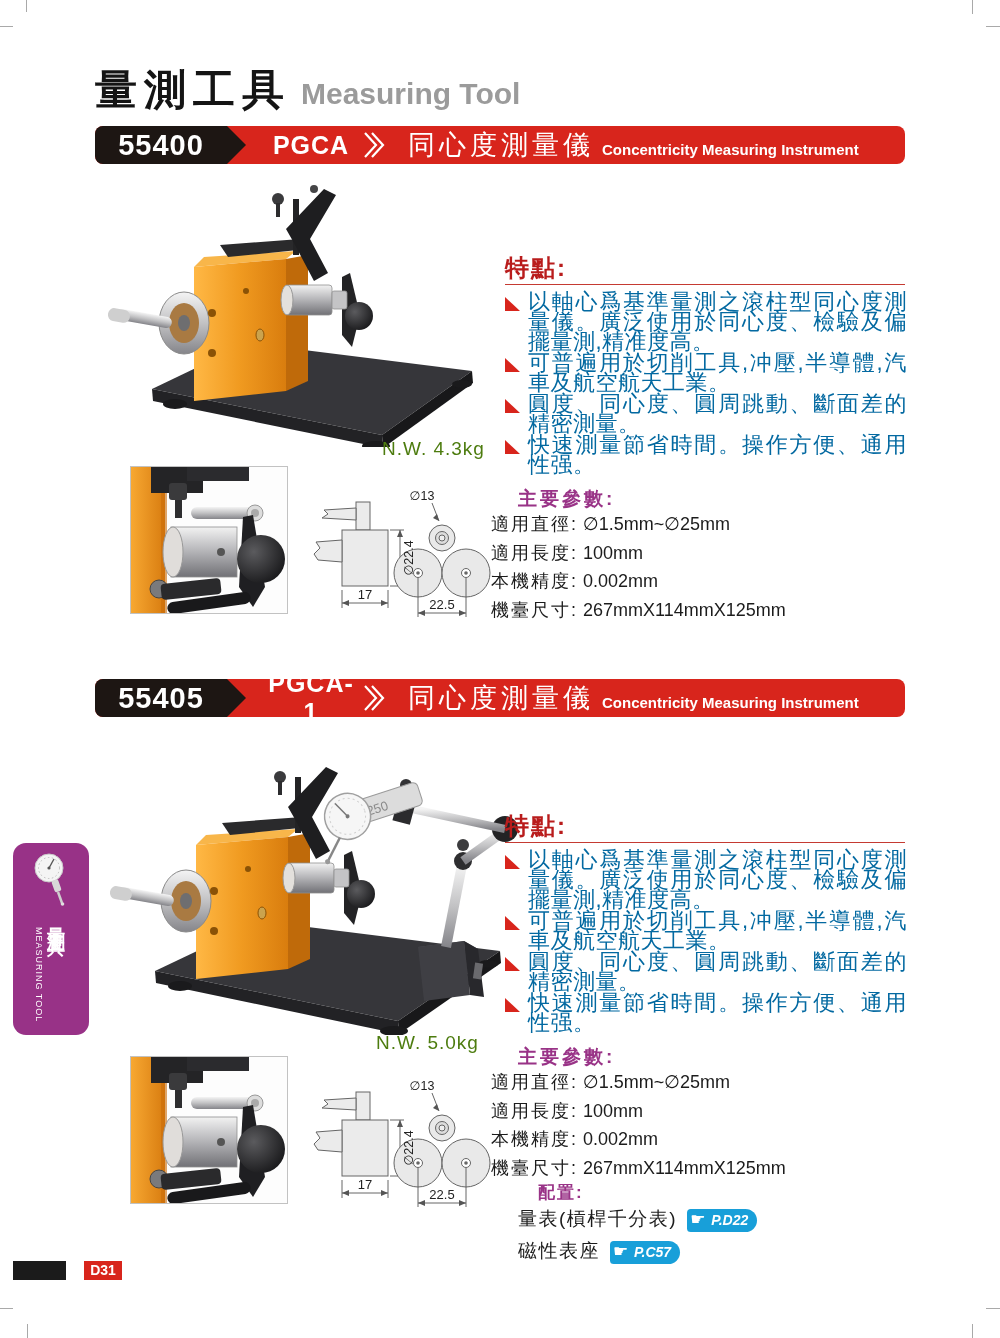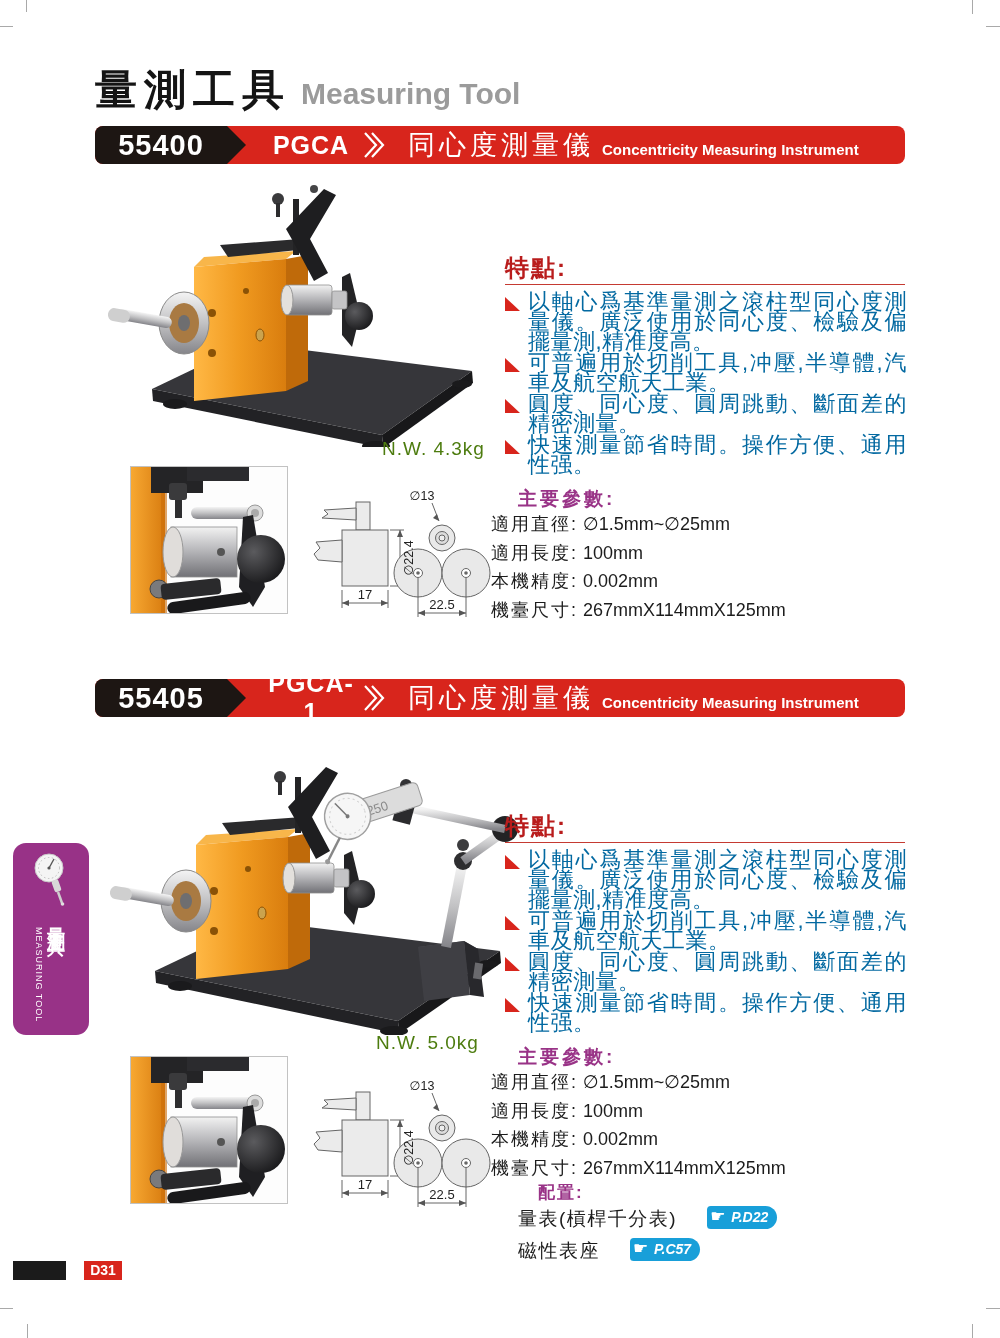--- a/index.html
+++ b/index.html
@@ -33,21 +33,21 @@
       clip-path:polygon(0 0,100% 100%,0 100%);}
   .params-title{position:absolute;left:518px;font-size:19px;font-weight:bold;color:#993387;letter-spacing:3px;}
   .params{position:absolute;left:491px;font-size:18px;color:#1c1c1c;}
   .params .row{line-height:28.5px;white-space:nowrap;}
   .params .lbl{letter-spacing:2px;}
   .nw{position:absolute;font-size:19px;color:#4d7c0f;letter-spacing:1px;}
   
   .closeup{position:absolute;width:156px;height:146px;border:1px solid #c2c2c2;background:#fff;}
   
   .acc-title{position:absolute;left:538px;font-size:17px;font-weight:bold;color:#993387;letter-spacing:2px;}
-  .acc-row{position:absolute;left:518px;display:flex;align-items:flex-start;white-space:nowrap;gap:20px;}
+  .acc-row{position:absolute;left:518px;display:flex;align-items:flex-end;white-space:nowrap;}
   .acc-label{font-size:19px;color:#1c1c1c;letter-spacing:1.5px;}
   .page-btn{position:relative;display:inline-block;height:23px;min-width:70px;background:#189fd9;
       border-radius:4px 12px 12px 4px;margin-left:10px;cursor:pointer;}
   .page-btn .hand{position:absolute;left:3px;top:0px;color:#fff;font-size:17px;line-height:22px;}
   .page-btn .ptxt{display:block;margin-left:24px;margin-right:8px;color:#fff;font-size:14px;
       font-weight:bold;font-style:italic;line-height:23px;}
   
   .side-tab{position:absolute;left:13px;top:843px;width:76px;height:192px;background:#983287;border-radius:13px;
       display:flex;flex-direction:column;align-items:center;}
   .side-tab .texts{display:flex;flex-direction:row;align-items:flex-start;margin-top:4px;}

